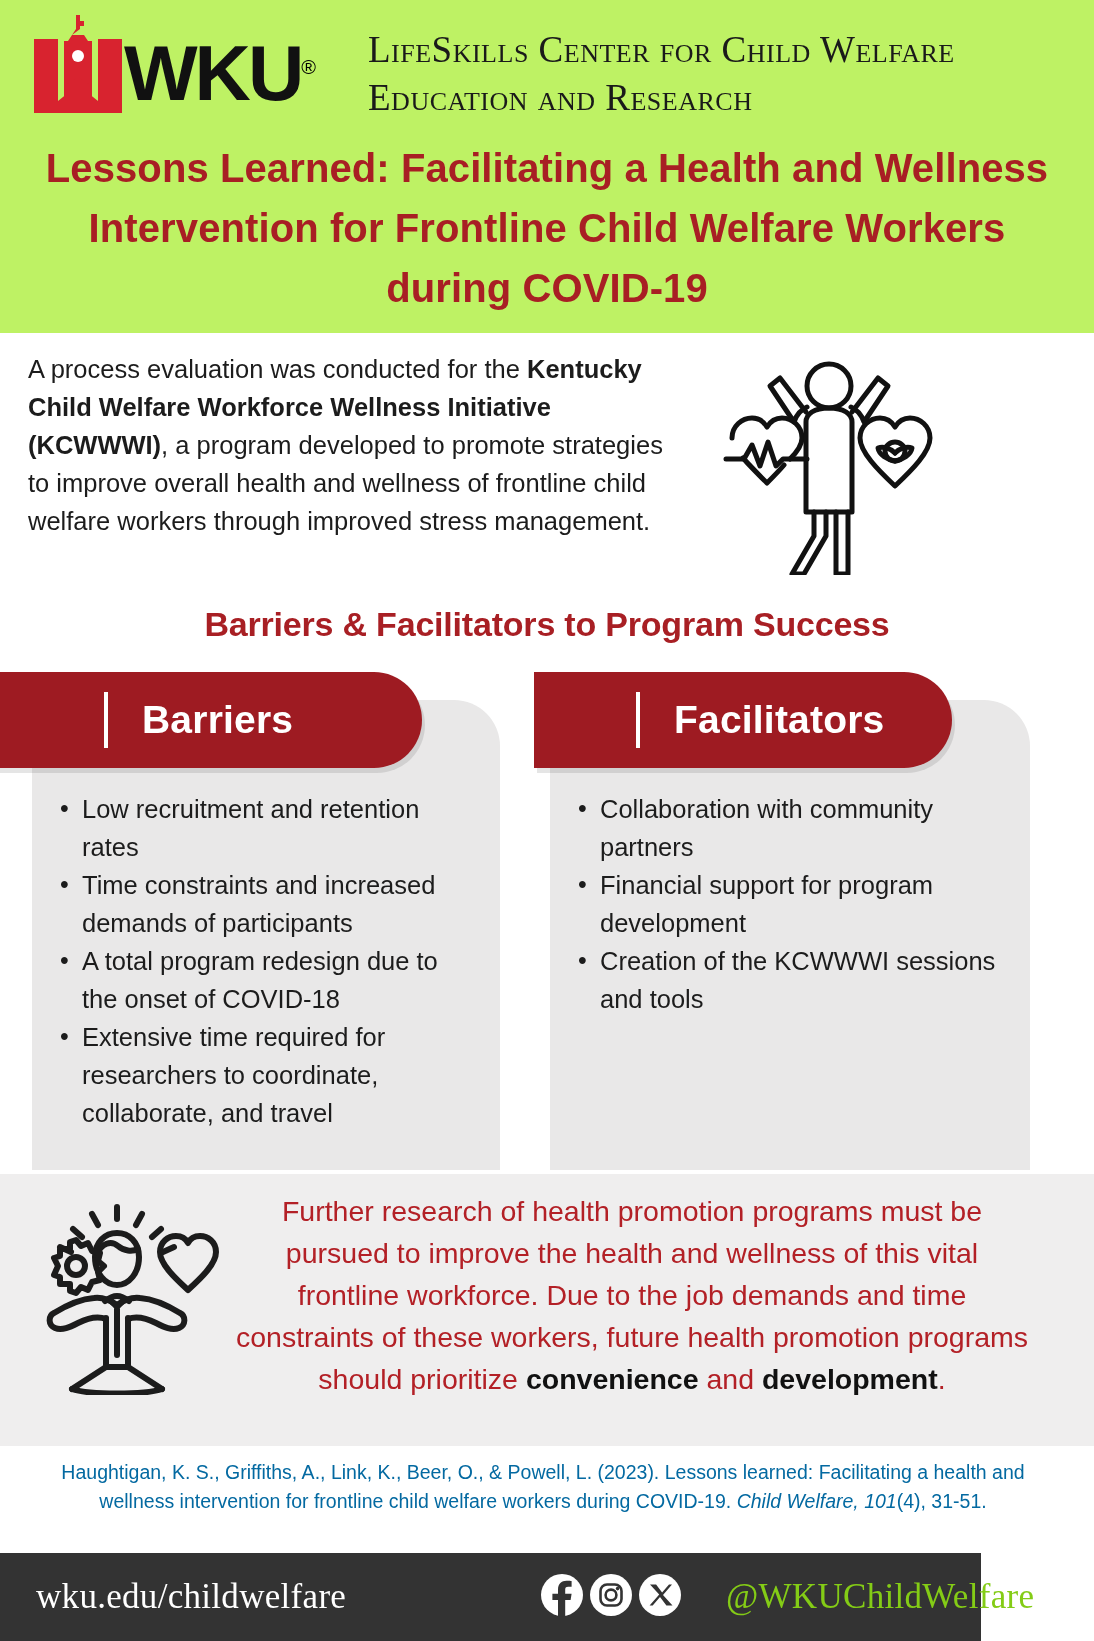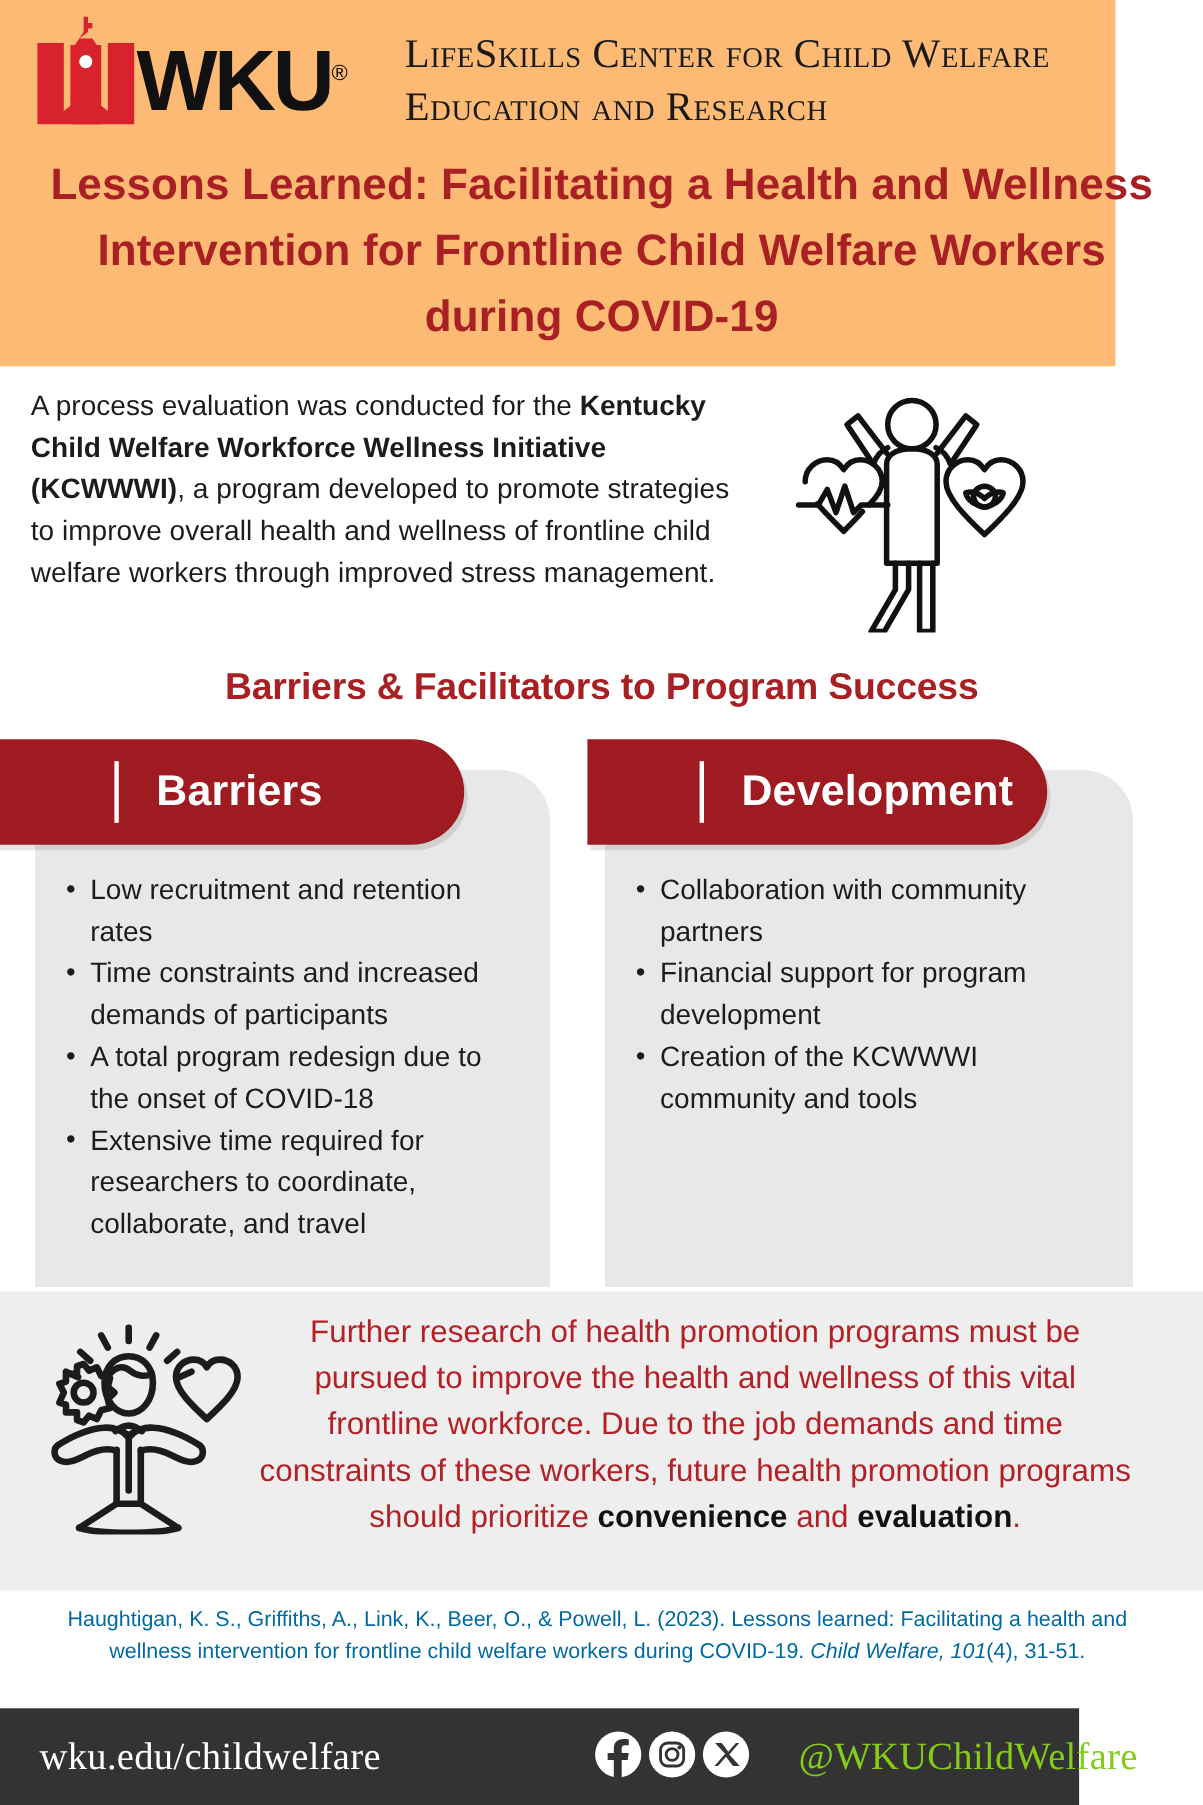--- a/index.html
+++ b/index.html
@@ -6,22 +6,22 @@
   html,body { width:1094px; height:1641px; }
   body {
     font-family:"Liberation Sans", sans-serif;
     background:#ffffff;
     position:relative;
     overflow:hidden;
   }
 
   
   .header-band{
-    position:absolute; left:0; top:0; width:1014px; height:333px;
-    background:#fdba74;
+    position:absolute; left:0; top:0; width:1094px; height:333px;
+    background:#bef264;
   }
   .logo-row{
     position:absolute; left:28px; top:12px; height:110px;
     display:flex; align-items:center; gap:0px;
   }
   .wku-mark{ width:100px; height:104px; flex:0 0 auto; }
   .wku-word{
     font-family:"Liberation Sans", sans-serif;
     font-weight:bold; font-size:78px; color:#111; letter-spacing:-3px;
     line-height:78px; margin-left:-4px; position:relative; top:6px;
@@ -221,26 +221,26 @@
     <li>Time constraints and increased demands of participants</li>
     <li>A total program redesign due to the onset of COVID-18</li>
     <li>Extensive time required for researchers to coordinate, collaborate, and travel</li>
   </ul>
 </div>
 
 <div class="col right">
   <div class="card-bg"></div>
   <div class="banner">
     <span class="divider"></span>
-    <span class="btxt">Development</span>
+    <span class="btxt">Facilitators</span>
   </div>
   <ul class="bullets">
     <li>Collaboration with community partners</li>
     <li>Financial support for program development</li>
-    <li>Creation of the KCWWWI community and tools</li>
+    <li>Creation of the KCWWWI sessions and tools</li>
   </ul>
 </div>
 
 <div class="conclusion-band"></div>
 
 <div class="medit-wrap">
   <svg viewBox="0 0 215 200" width="215" height="200" aria-hidden="true">
     <g fill="none" stroke="#1c1c1c" stroke-width="6" stroke-linecap="round" stroke-linejoin="round">
 
       <path d="M107 24 V12"></path>
@@ -273,21 +273,21 @@
       <path d="M107 112 L101 106 M107 112 L113 106 M107 114 V160"></path>
       <path d="M96 123 L96 172 H118 L118 123"></path>
 
       <path d="M96 172 L62 194 M118 172 L152 194"></path>
       <path d="M62 194 C80 200 134 200 152 194"></path>
     </g>
   </svg>
 </div>
 
 <p class="conclusion-text">
-  <span>Further research of health promotion programs must be pursued to improve the health and wellness of this vital frontline workforce. Due to the job demands and time constraints of these workers, future health promotion programs should prioritize </span><b>convenience</b><span> and </span><b>evaluation</b><span>.</span>
+  <span>Further research of health promotion programs must be pursued to improve the health and wellness of this vital frontline workforce. Due to the job demands and time constraints of these workers, future health promotion programs should prioritize </span><b>convenience</b><span> and </span><b>development</b><span>.</span>
 </p>
 
 <p class="citation">
   <span>Haughtigan, K. S., Griffiths, A., Link, K., Beer, O., &amp; Powell, L. (2023). Lessons learned: Facilitating a health and wellness intervention for frontline child welfare workers during COVID-19. </span><i>Child Welfare, 101</i><span>(4), 31-51.</span>
 </p>
 
 <div class="footer">
   <span class="footer-url">wku.edu/childwelfare</span>
 
   <div class="footer-social">

